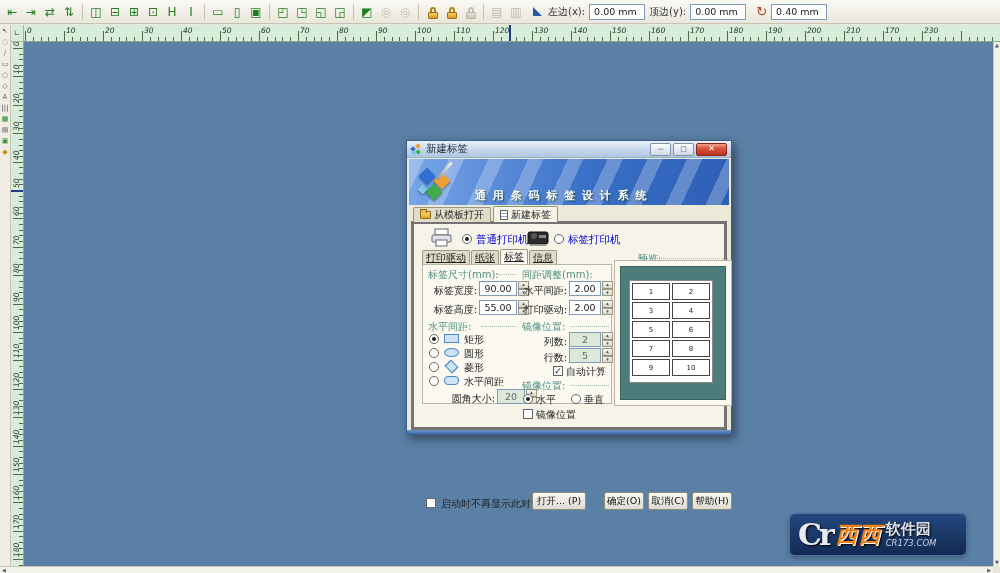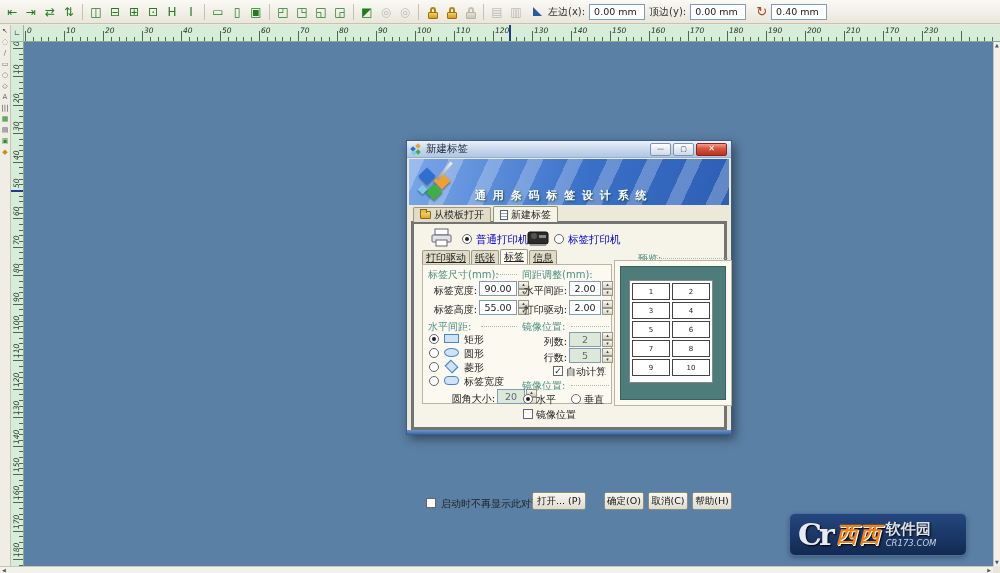--- a/index.html
+++ b/index.html
@@ -615,21 +615,21 @@
         <span class="shp rect" style="left:21px;top:69px"></span>
         <span class="olabel" style="left:41px;top:68px">矩形</span>
         <span class="rdo" style="left:6px;top:83px"></span>
         <span class="shp ellipse" style="left:21px;top:83px"></span>
         <span class="olabel" style="left:41px;top:82px">圆形</span>
         <span class="rdo" style="left:6px;top:97px"></span>
         <span class="shp diamond" style="left:24px;top:97px"></span>
         <span class="olabel" style="left:41px;top:96px">菱形</span>
         <span class="rdo" style="left:6px;top:111px"></span>
         <span class="shp rrect" style="left:21px;top:111px"></span>
-        <span class="olabel" style="left:41px;top:110px">标签宽度</span>
+        <span class="olabel" style="left:41px;top:110px">水平间距</span>
         <span class="flabel abs" style="left:22px;top:127px;width:50px">圆角大小:</span>
         <span class="inp dis abs" style="left:74px;top:124px;width:28px">20</span>
         <span class="spin abs" style="left:103px;top:124px">
             <i>▴</i>
             <i>▾</i>
           </span>
 
         <span class="gcap abs" style="left:99px;top:3px">间距调整(mm):</span>
         <span class="flabel abs" style="left:92px;top:19px;width:52px">水平间距:</span>
         <span class="inp abs" style="left:146px;top:16px;width:32px">2.00</span>

